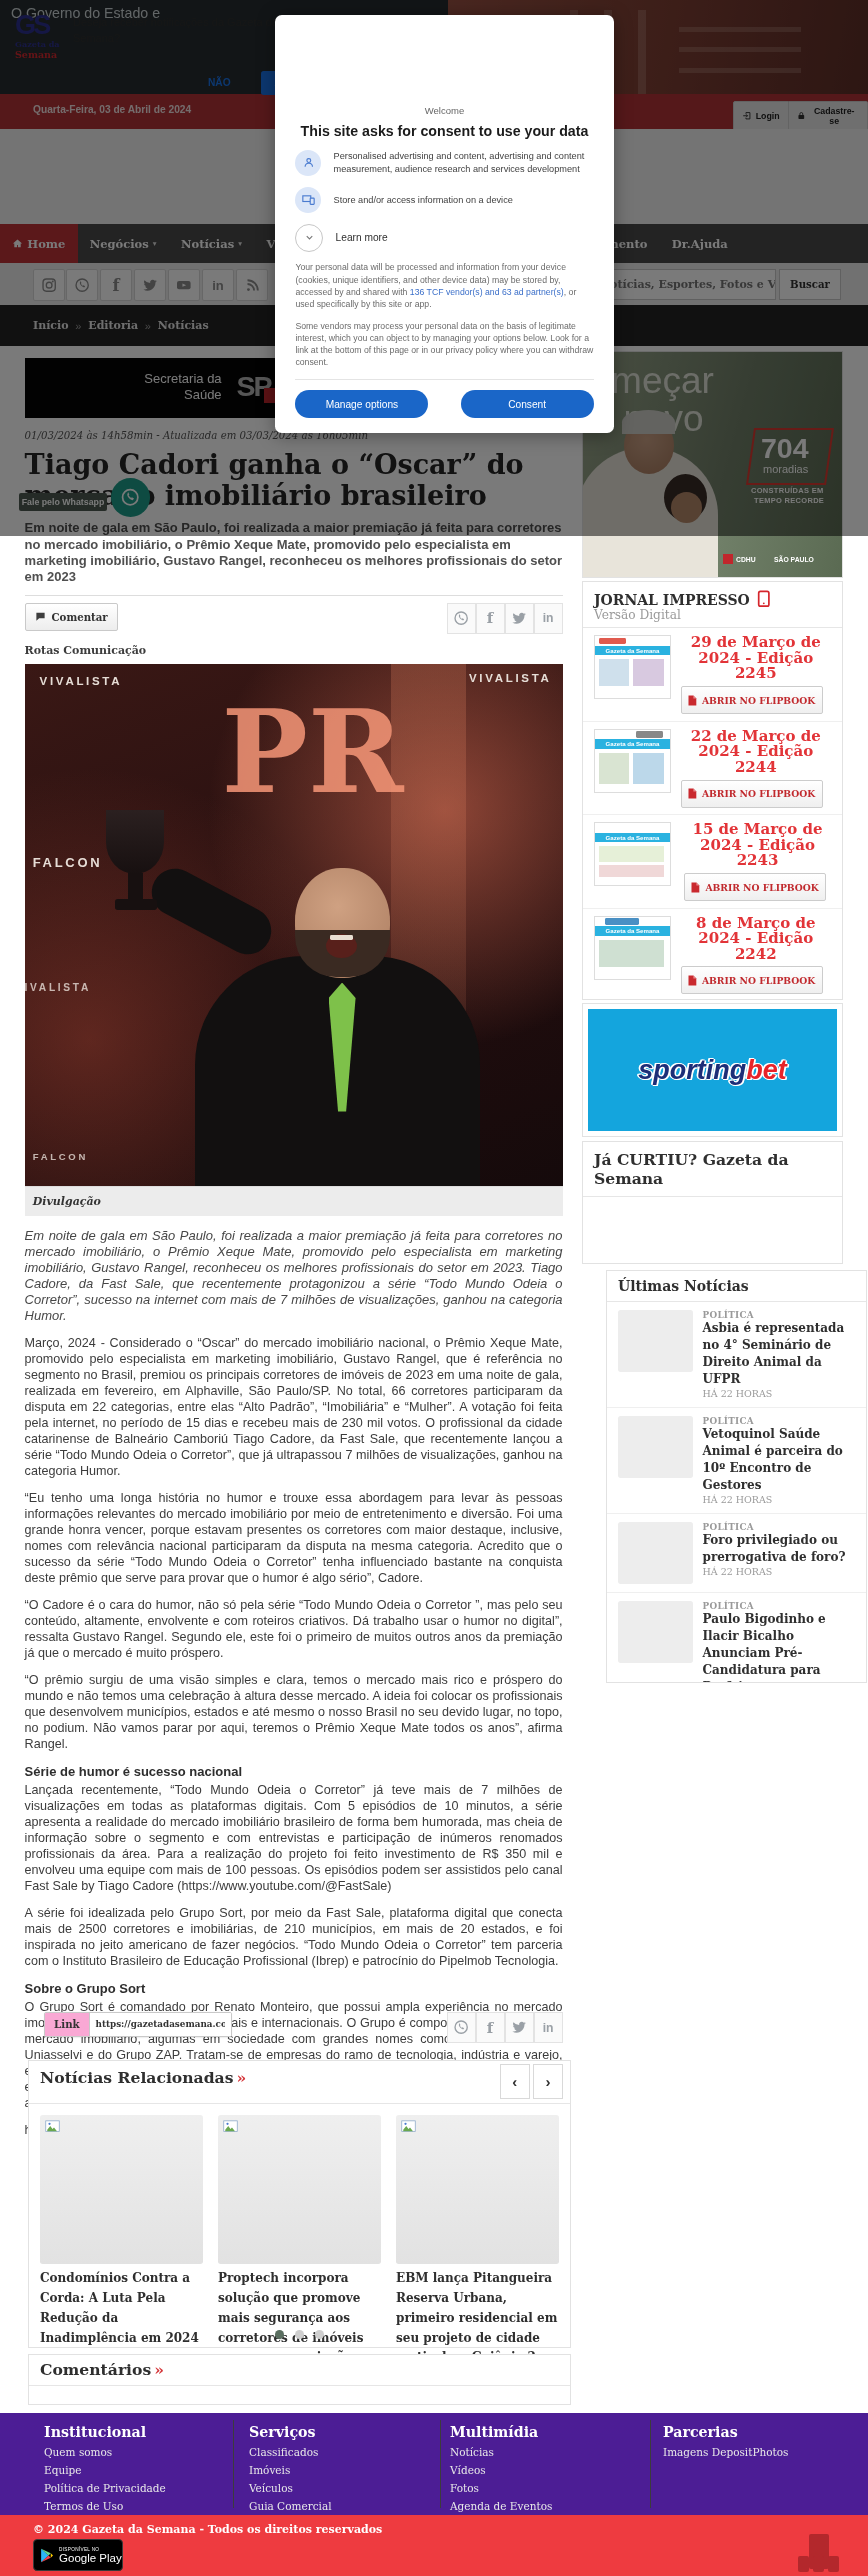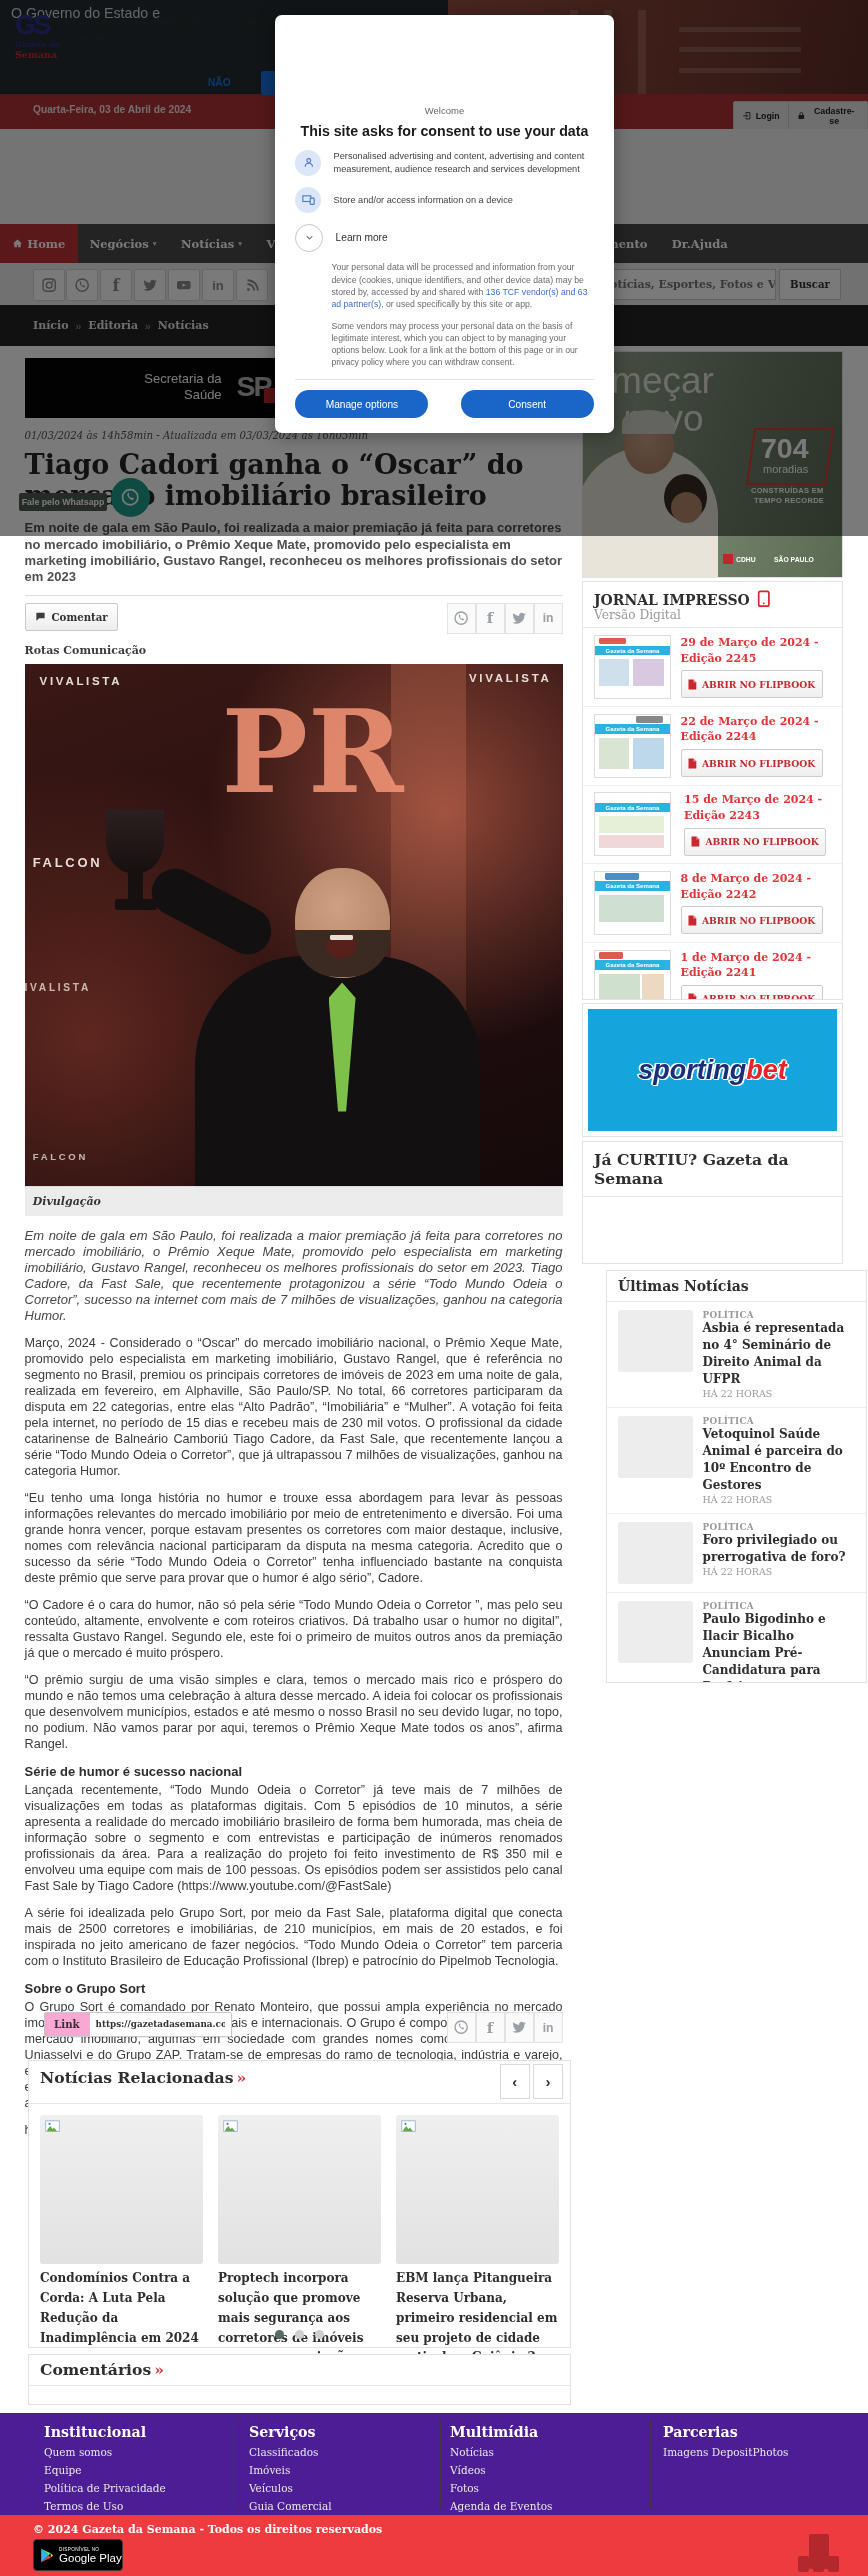--- a/index.html
+++ b/index.html
@@ -52,21 +52,21 @@
   .body-p{margin:11px 11px 0;font-size:12.6px;line-height:16px;color:#3c3c3c;}
   #intro{margin:12.2px 11px 0;font-style:italic;font-size:13px;line-height:16px;color:#474747;}
   .subhead{margin:12.2px 11px 0;font-size:13px;font-weight:bold;color:#2e2e2e;}
   #linkrow{position:absolute;left:11px;top:1666px;width:538px;height:34px;}
   #linkbox{position:absolute;left:19px;top:0;display:flex;border:0.7px solid #c9c9c9;border-radius:2px;overflow:hidden;box-shadow:0 0.7px 1.4px rgba(0,0,0,.08);}
   #linklabel{background:#f9a8d4;border-right:0.7px solid #c9c9c9;padding:5.4px 9.5px;font-family:"DejaVu Serif",serif;font-weight:bold;font-size:10.2px;color:#333;}
   #linkval{border:0;width:130px;padding:5.4px 5.4px;font-family:"DejaVu Serif",serif;font-weight:bold;font-size:8.8px;color:#333;}
   
   .side-hdr{font-family:"DejaVu Serif",serif;font-weight:bold;font-size:14px;color:#2f2f2f;}
   .side-sub{font-family:"DejaVu Serif",serif;font-size:12.2px;color:#9a9a9a;}
-  .ed-title{font-family:"DejaVu Serif",serif;font-weight:bold;font-size:11px;line-height:15.6px;color:#e23438;}
+  .ed-title{font-family:"DejaVu Serif",serif;font-weight:bold;font-size:15px;line-height:15.6px;color:#e23438;text-align:center;}
   .flip-btn{display:inline-flex;align-items:center;gap:5.4px;justify-content:center;width:140px;height:26px;background:linear-gradient(#fff,#efefef);border:0.7px solid #ccc;border-radius:2px;font-family:"DejaVu Serif",serif;font-weight:bold;font-size:9.2px;color:#c12a2e;}
   .thumb{width:75px;height:62px;border-radius:2.7px;background:#ededed;}
   .cover{width:75px;height:62px;border:0.7px solid #ddd;background:#fff;position:relative;overflow:hidden;}
   .cover .mast{position:absolute;left:0;top:9.5px;width:100%;height:9.5px;background:#2ab2e0;color:#fff;font-size:6.1px;font-weight:bold;text-align:center;line-height:9.5px;}
   .news-cat{font-family:"DejaVu Serif",serif;font-weight:bold;font-size:8.8px;letter-spacing:0.3px;color:#9a9a9a;}
   .news-title{font-family:"DejaVu Serif",serif;font-weight:bold;font-size:12px;line-height:17px;color:#2f2f2f;}
   .news-time{font-family:"DejaVu Serif",serif;font-size:9.5px;color:#9a9a9a;}
   
   #related{left:28px;top:2060px;width:541px;height:286px;}
   .sect-title{font-family:"DejaVu Serif",serif;font-weight:bold;font-size:15.6px;color:#2f2f2f;}
@@ -88,21 +88,21 @@
   .redshape{position:absolute;background:#b3282c;border-radius:2px;}
   
   #dim{left:0;top:0;width:868px;height:536px;background:rgba(0,0,0,.52);z-index:40;}
   #consent{left:275px;top:15px;width:339px;background:#fff;border-radius:6.8px;box-shadow:0 2.7px 17.6px rgba(0,0,0,.35);z-index:50;padding:90px 20.4px 15px;box-sizing:border-box;}
   #consent .welcome{text-align:center;color:#666;font-size:9.5px;}
   #consent h1{margin:6.8px 0 9.5px;text-align:center;font-size:14.2px;color:#1b1b1b;}
   .c-row{display:flex;align-items:center;gap:12.2px;margin-top:11px;}
   .c-ic{flex:0 0 26px;width:26px;height:26px;border-radius:50%;background:#dbe6f8;display:flex;align-items:center;justify-content:center;}
   .c-ic.outline{background:#fff;border:0.7px solid #c7c7c7;}
   .c-txt{font-size:9.2px;line-height:12.6px;color:#3f3f3f;}
-  .c-para{margin-top:9.5px;font-size:8.7px;line-height:12.2px;color:#6b6b6b;margin-left:36px;}
+  .c-para{margin-top:9.5px;font-size:8.7px;line-height:12.2px;color:#6b6b6b;}
   .c-link{color:#3b6fc9;}
   #consent hr{margin:11px 0 9.5px;border:0;border-top:0.7px solid #e4e4e4;}
   .c-btn{width:133px;height:28.5px;border:0;border-radius:15px;background:#1a66c8;color:#fff;font-size:10.2px;font-family:"Liberation Sans",sans-serif;}
   #notif{left:273px;top:5.4px;width:324px;height:107px;background:#fff;border-radius:5.4px;box-shadow:0 2px 11px rgba(0,0,0,.3);z-index:55;}
   #notif .ntxt{position:absolute;left:73px;top:15px;width:231px;font-size:11px;line-height:15.6px;color:#2f2f2f;}
   #notif .nno{position:absolute;left:202px;top:76px;color:#1a73e8;font-weight:bold;font-size:10.2px;background:none;border:0;}
   #notif .nyes{position:absolute;left:261px;top:71px;width:45px;height:24.4px;background:#1a73e8;color:#fff;border:0;border-radius:2.7px;font-size:10.2px;font-weight:bold;}
   
   #wafloat{z-index:10;}
   #walabel{position:absolute;left:19px;top:493px;width:88px;height:17.6px;background:#4e5a52;border-radius:2px;color:#fff;font-size:8.8px;font-weight:bold;display:flex;align-items:center;justify-content:center;}

